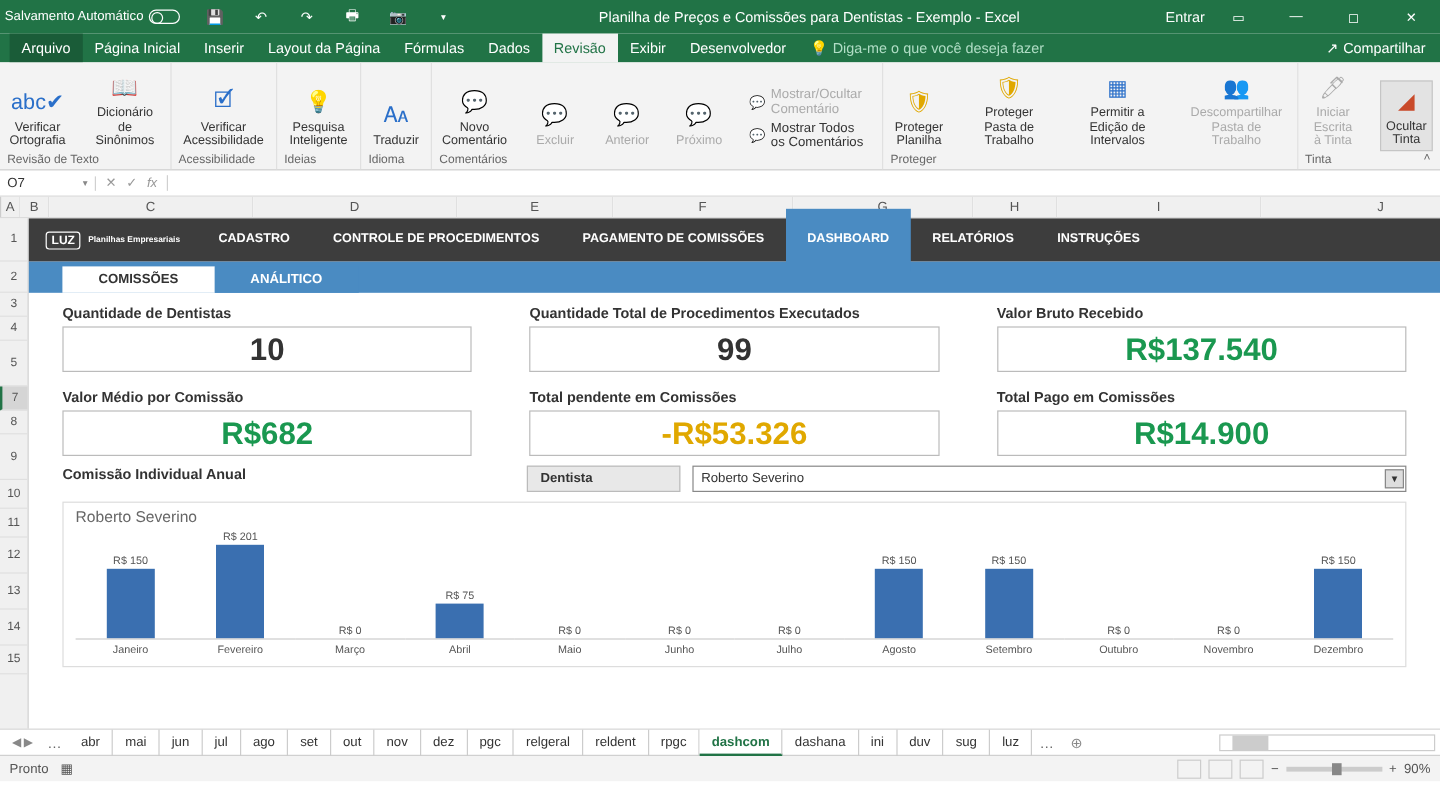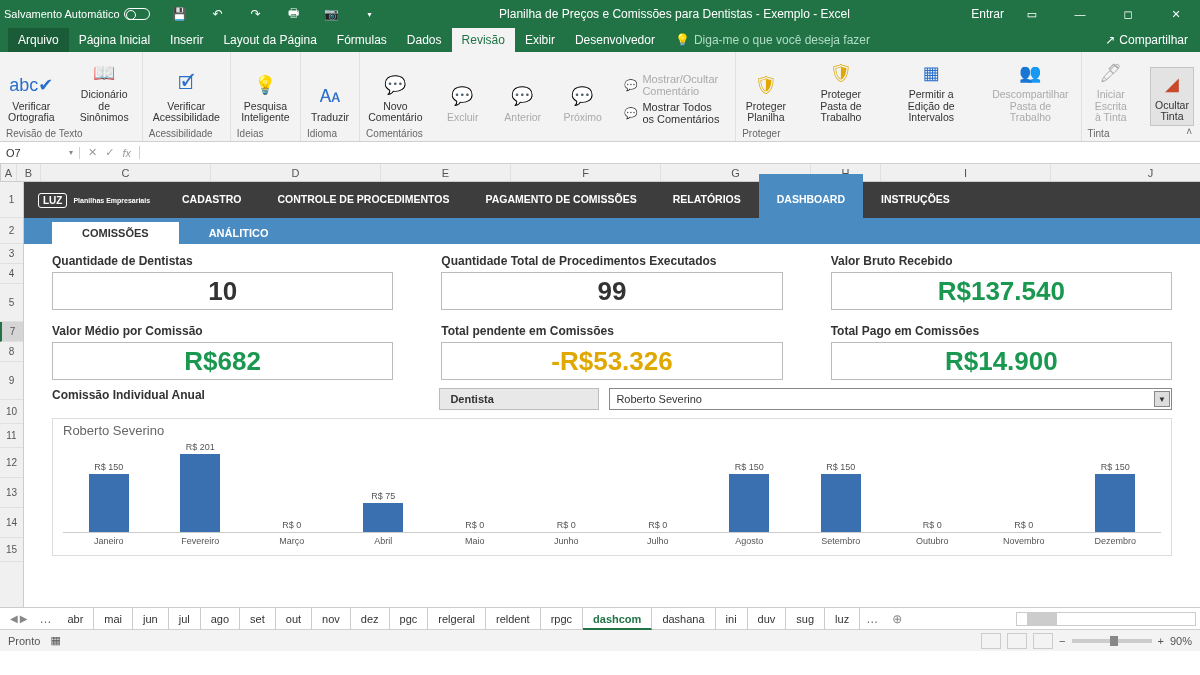--- a/index.html
+++ b/index.html
@@ -75,21 +75,21 @@
 .kpi-title { font-size:12px; font-weight:bold; margin-bottom:4px; }
 .kpi-box { border:1px solid #bbb; height:38px; display:flex; align-items:center; justify-content:center; font-size:26px; font-weight:bold; }
 .kpi-v-black { color:#333; }
 .kpi-v-green { color:#1a9850; }
 .kpi-v-yellow { color:#e0a800; }
 
 .section3 { padding: 4px 28px 6px; display:flex; gap:30px; align-items:flex-start; }
 .s3-left { flex:1; }
 .s3-label { font-size:12px; font-weight:bold; }
 .dentist-row { flex:2.05; display:flex; gap:10px; align-items:center; }
-.dlbl-box { background:#e8e8e8; border:1px solid #bbb; padding:4px 10px; font-size:11px; font-weight:bold; width:160px; }
+.dlbl-box { background:#e8e8e8; border:1px solid #bbb; padding:4px 10px; font-size:11px; font-weight:bold; width:128px; }
 .dsel { flex:1; border:1px solid #888; background:#fff; height:22px; display:flex; align-items:center; justify-content:space-between; padding:0 6px; font-size:11px; }
 .dsel .caret { background:#ddd; border:1px solid #888; width:16px; height:16px; display:flex; align-items:center; justify-content:center; font-size:8px; margin-right:-5px; }
 
 .chart-wrap { margin: 2px 28px 6px; border:1px solid #ddd; padding:4px 10px 2px; height:138px; position:relative; }
 .chart-title { font-size:13px; color:#666; margin-bottom:2px; }
 .chart-bars { display:flex; align-items:flex-end; height:92px; gap:0; }
 .bar-cell { flex:1; display:flex; flex-direction:column; align-items:center; justify-content:flex-end; height:100%; }
 .bar-lbl { font-size:9px; color:#555; margin-bottom:2px; }
 .bar { width:40px; background:#3a6fb0; }
 .chart-axis { display:flex; }
@@ -331,22 +331,22 @@
       <div class="dash-logo">
         <span class="lz">LUZ</span>
         <span style="font-size:7px;line-height:1;">Planilhas
 Empresariais</span>
       </div>
       <div class="dash-tab">CADASTRO</div>
       <div class="dash-tab">CONTROLE DE
 PROCEDIMENTOS</div>
       <div class="dash-tab">PAGAMENTO DE
 COMISSÕES</div>
+      <div class="dash-tab active">DASHBOARD</div>
       <div class="dash-tab">RELATÓRIOS</div>
-      <div class="dash-tab active">DASHBOARD</div>
       <div class="dash-tab">INSTRUÇÕES</div>
     </div>
     <div class="subtabs">
       <div class="subtab active">COMISSÕES</div>
       <div class="subtab">ANÁLITICO</div>
     </div>
 
     <div class="kpis">
       <div class="kpi-col">
           <div class="kpi-title">Quantidade de Dentistas</div>

